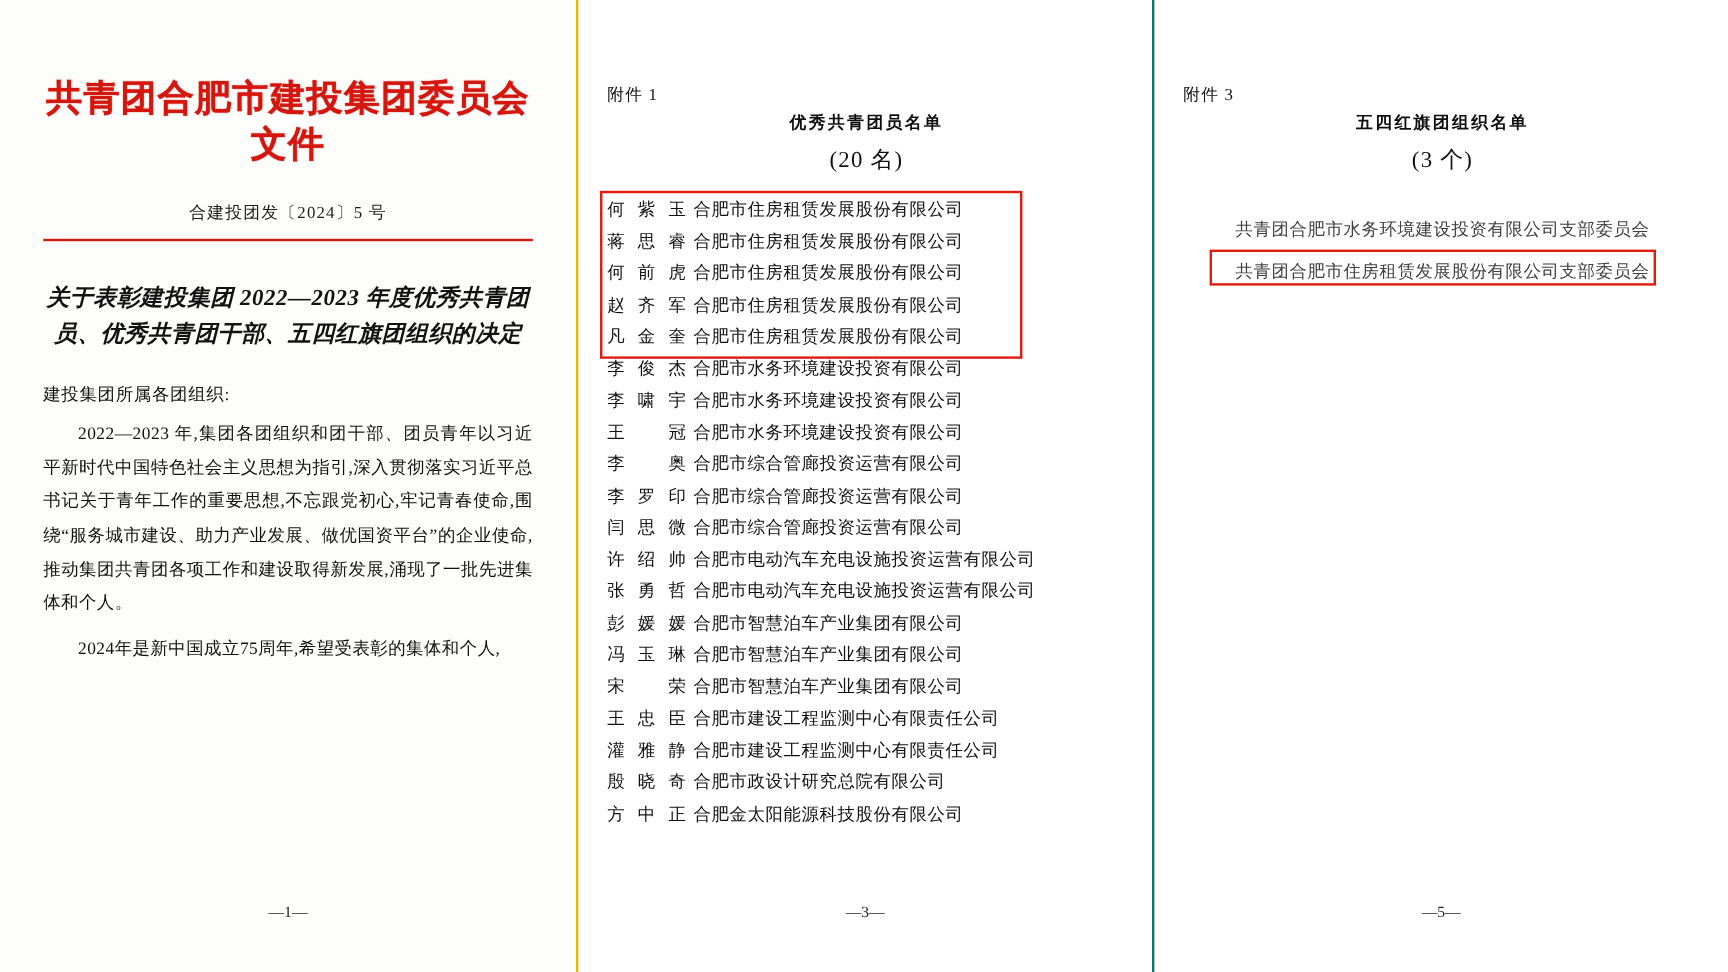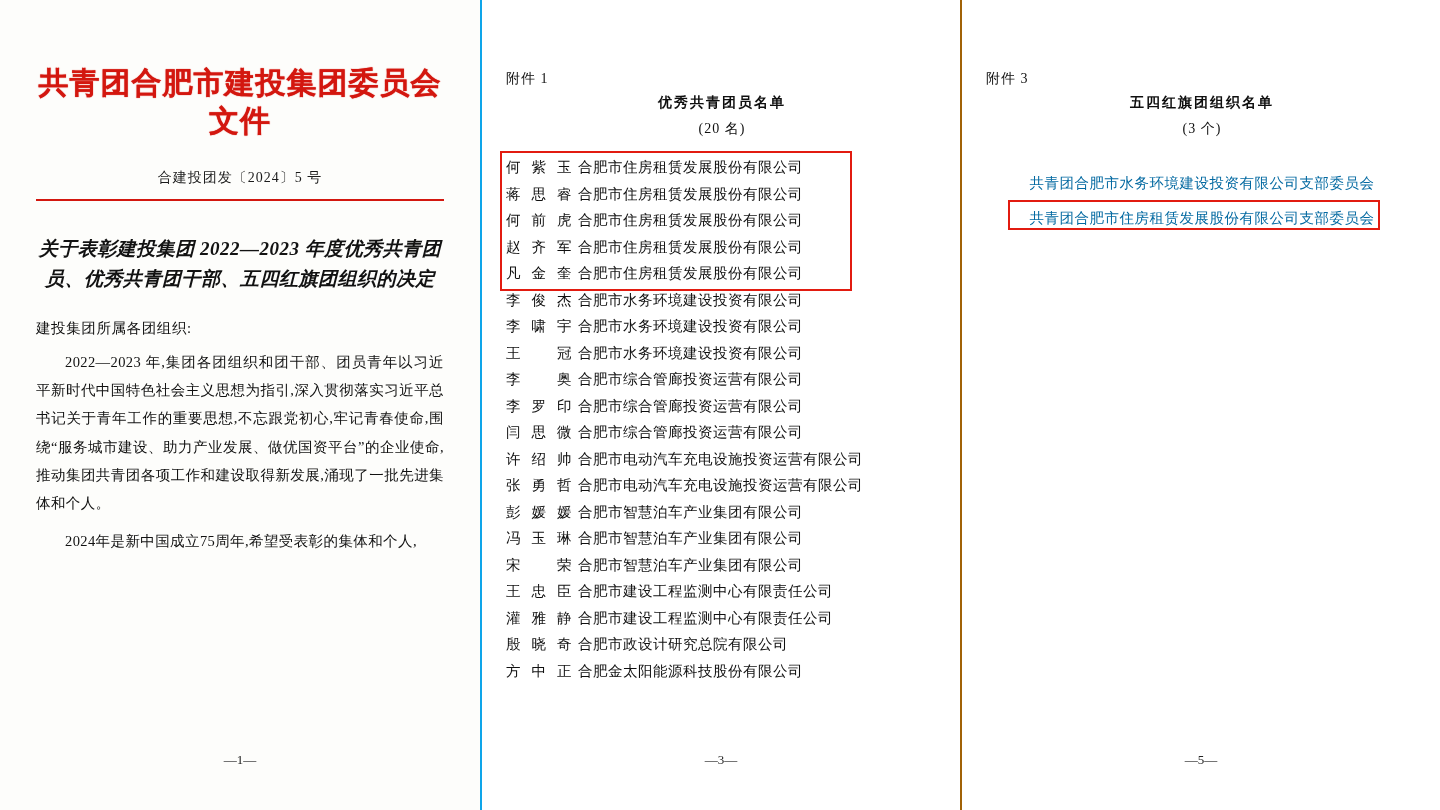--- a/index.html
+++ b/index.html
@@ -125,21 +125,21 @@
   .list-title {
     text-align: center;
     font-size: 14px;
     font-weight: bold;
     color: #0f0f0f;
     letter-spacing: 2px;
     margin-top: 6px;
   }
   .list-subtitle {
     text-align: center;
-    font-size: 14px;
+    font-size: 19px;
     color: #111;
     margin-top: 8px;
     letter-spacing: 1px;
   }
   .name-list {
     margin-top: 16px;
     position: relative;
   }
   .name-row {
     display: flex;
@@ -199,43 +199,43 @@
     width: 480px; height: 810px;
     box-sizing: border-box;
     padding: 70px 24px 0 24px;
   }
   .org-list {
     margin-top: 28px;
     position: relative;
   }
   .org-row {
     font-size: 14.5px;
-    color: #0369a1;
+    color: #404040;
     padding: 8px 0;
     text-align: center;
     letter-spacing: 0.5px;
     white-space: nowrap;
   }
   .p3-hl {
     left: 22px;
     top: 34px;
     width: 372px;
     height: 30px;
   }
   .p3-footer {
     position: absolute;
     left: 0;
     bottom: 42px;
     width: 100%;
     text-align: center;
     font-size: 13px;
     color: #222;
   }
-  .page2 { border-left: 2px solid #0ea5e9; }
-  .page3 { border-left: 2px solid #a16207; }
+  .page2 { border-left: 2px solid #eab308; }
+  .page3 { border-left: 2px solid #0f766e; }
 </style>
 </head>
 <body>
 
 <div class="screen">
 
   <div class="page1">
     <div class="p1-inner">
       <div class="doc-title">共青团合肥市建投集团委员会文件</div>
       <div class="doc-number">合建投团发〔2024〕5 号</div>

